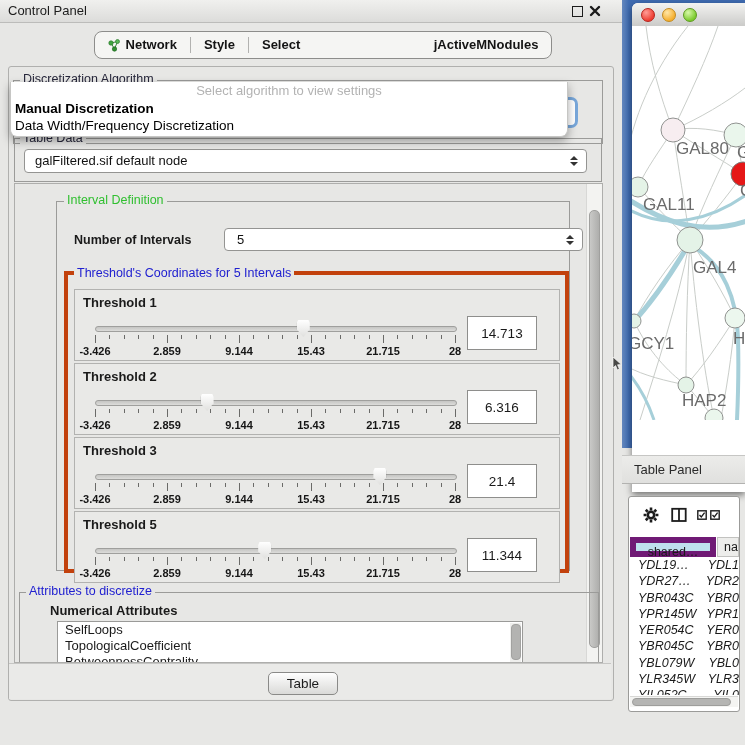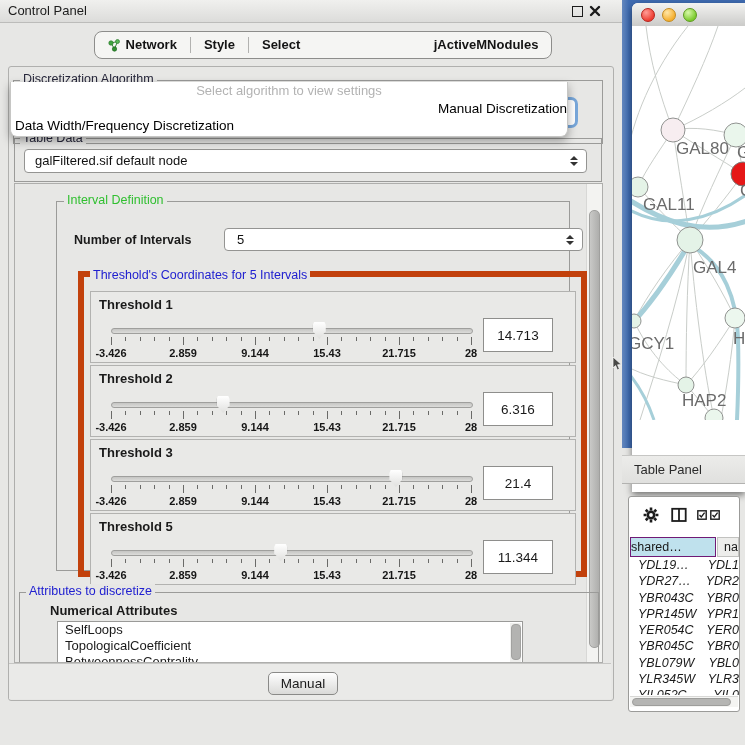--- a/index.html
+++ b/index.html
@@ -23,37 +23,37 @@
   .group-title{position:absolute;font-size:12.5px;background:#e7e7e5;padding:0 3px;white-space:nowrap;z-index:2;}
   .algo-box{position:absolute;left:13px;top:80px;width:588px;height:62px;border:1px solid #9b9b99;}
   .algo-title{left:20px;top:72px;color:#26263a;}
   .algo-combo{position:absolute;left:24px;top:97px;width:548px;height:25px;
     border:3px solid #78a7da;border-radius:7px;background:#fff;z-index:1;}
   .popup{position:absolute;left:10px;top:82px;width:556px;height:54px;background:#ffffff;
     border:1px solid #c6c6c4;border-top:none;border-radius:0 0 7px 7px;
     box-shadow:0 4px 10px rgba(0,0,0,0.35);z-index:5;}
   .popup-prompt{text-align:center;color:#b3b3b3;font-size:13px;height:18px;line-height:18px;}
   .popup-opt{font-size:13.5px;padding-left:4px;height:17px;line-height:17px;color:#000;}
-  .popup-opt.bold{font-weight:normal;text-align:right;}
+  .popup-opt.bold{font-weight:bold;}
   .tdata-box{position:absolute;left:14px;top:138px;width:586px;height:42px;border:1px solid #9b9b99;}
   .tdata-title{left:20px;top:131px;color:#26263a;}
   .combo{background:#fff;border:1px solid #949492;border-radius:4px;font-size:13px;color:#111;}
   .tdata-combo{position:absolute;left:24px;top:149px;width:551px;height:22px;line-height:22px;padding-left:10px;}
   .stepper{position:absolute;right:8px;top:50%;transform:translateY(-50%);display:flex;flex-direction:column;gap:2px;}
   .tri-up{width:0;height:0;border-left:4px solid transparent;border-right:4px solid transparent;border-bottom:4px solid #333;}
   .tri-down{width:0;height:0;border-left:4px solid transparent;border-right:4px solid transparent;border-top:4px solid #333;}
   .main-box{position:absolute;left:14px;top:183px;width:587px;height:478px;border:1px solid #aeaeac;overflow:hidden;}
   .vscroll{position:absolute;right:0;top:0;width:15px;height:100%;background:#f3f3f1;border-left:1px solid #d8d8d6;}
   .vscroll-thumb{position:absolute;left:2px;top:26px;width:9px;height:436px;border-radius:5px;
     background:linear-gradient(90deg,#c9c9c7,#aeaeac);border:1px solid #a0a09e;}
   .interval-box{position:absolute;left:41px;top:17px;width:512px;height:368px;border:1px solid #9b9b99;}
   .interval-title{left:7px;top:-9px;color:var(--c-group-title-green,#2fbf2f);}
   .noi-label{position:absolute;left:17px;top:31px;font-weight:bold;font-size:12.5px;}
   .noi-combo{position:absolute;left:167px;top:26px;width:345px;height:21px;line-height:21px;padding-left:12px;}
-  .thresh-box{position:absolute;left:21px;top:69px;width:497px;height:294px;border:6px solid #c2410c;}
+  .thresh-box{position:absolute;left:7px;top:69px;width:497px;height:294px;border:4px solid #c2410c;}
   .thresh-title{left:6px;top:-9px;color:var(--c-group-title-blue,#2020d0);}
   .tpanel{position:absolute;left:6px;width:484px;height:70px;border:1px solid #b2b2b0;background:#e9e9e7;}
   .tpanel-label{position:absolute;left:8px;top:5px;font-weight:bold;font-size:13px;}
   .slider{position:absolute;left:20px;top:32px;width:360px;height:34px;}
   .track{position:absolute;left:0;top:4px;width:100%;height:4px;background:linear-gradient(#c5c5c3,#dcdcda);
     border:1px solid #9f9f9d;border-radius:3px;}
   .thumb{position:absolute;top:-2px;width:13px;height:17px;margin-left:-6px;
     background:linear-gradient(#ffffff,#e0e0de);
     clip-path:polygon(10% 0,90% 0,100% 18%,100% 55%,50% 100%,0 55%,0 18%);
     filter:drop-shadow(0 0 1px #78787a);}
@@ -89,22 +89,22 @@
   .light.yellow{left:30px;background:radial-gradient(circle at 35% 30%,#ffe6a6,#f5af2f 70%);border:1px solid #c28a1f;}
   .light.green{left:51px;background:radial-gradient(circle at 35% 30%,#d7f8a8,#7ccb2e 70%);border:1px solid #5c9a1e;}
   .net-canvas{position:absolute;left:0;top:23px;width:113px;height:394px;background:#fff;overflow:hidden;}
   .net-canvas svg text{font-family:"Liberation Sans",sans-serif;fill:#6b6b6b;font-size:17px;}
   .tp-header{position:absolute;left:622px;top:455px;width:123px;height:29px;box-sizing:border-box;
     background:linear-gradient(#ececea,#e0e0de);border-top:1px solid #c6c6c4;border-bottom:1px solid #b2b2b0;
     font-size:13px;color:#2a2a2a;line-height:27px;padding-left:12px;}
   .tp-box{position:absolute;left:628px;top:496px;width:110px;height:214px;background:#fff;
     border:1px solid #9b9b99;border-radius:3px;overflow:hidden;}
   .tp-th1{position:absolute;left:1px;top:40px;width:86px;height:20px;box-sizing:border-box;
-    background:var(--c-header-highlight-blue,#bfe1ed);border:1px solid #701a75;
-    font-size:12.5px;text-align:left;line-height:19px;color:#1a1a1a;}
+    background:var(--c-header-highlight-blue,#bfe1ed);border:6px solid #701a75;
+    font-size:12.5px;text-align:center;line-height:19px;color:#1a1a1a;}
   .tp-th2{position:absolute;left:88px;top:40px;width:22px;height:20px;box-sizing:border-box;
     background:#ededeb;border:1px solid #c2c2c0;font-size:12.5px;padding-left:6px;line-height:19px;}
   .tp-rows{position:absolute;left:1px;top:61px;width:109px;height:137px;overflow:hidden;font-size:12.5px;font-style:italic;}
   .tp-row{height:16.3px;display:flex;}
   .tp-c1{width:87px;padding-left:8px;box-sizing:border-box;white-space:nowrap;overflow:hidden;}
   .tp-c2{padding-left:5px;white-space:nowrap;}
   .tp-hscroll{position:absolute;left:1px;top:199px;width:108px;height:10px;background:#f4f4f2;border-top:1px solid #d8d8d6;}
   .tp-hthumb{position:absolute;left:2px;top:1px;width:97px;height:6px;border-radius:4px;background:#b5b5b3;border:1px solid #9e9e9c;}
   .cursor{position:absolute;left:612px;top:356px;z-index:9;}
 </style>
@@ -376,21 +376,21 @@
             <div class="attr-item">BetweennessCentrality</div>
           </div>
         <div class="attr-scroll">
           <div class="attr-sthumb"></div>
         </div>
       </div>
     </div>
   </div>
 
   <div class="apply-bar">
-    <div class="apply-btn">Manual</div>
+    <div class="apply-btn">Table</div>
   </div>
 
 
   <div class="popup">
     <div class="popup-prompt">Select algorithm to view settings</div>
     <div class="popup-opt bold">Manual Discretization</div>
     <div class="popup-opt">Data Width/Frequency Discretization</div>
   </div>
 
   <div class="net-frame">

